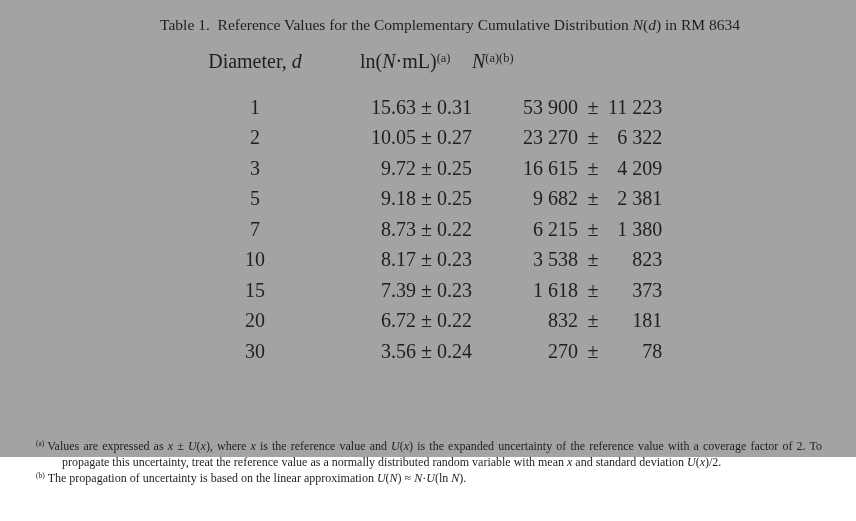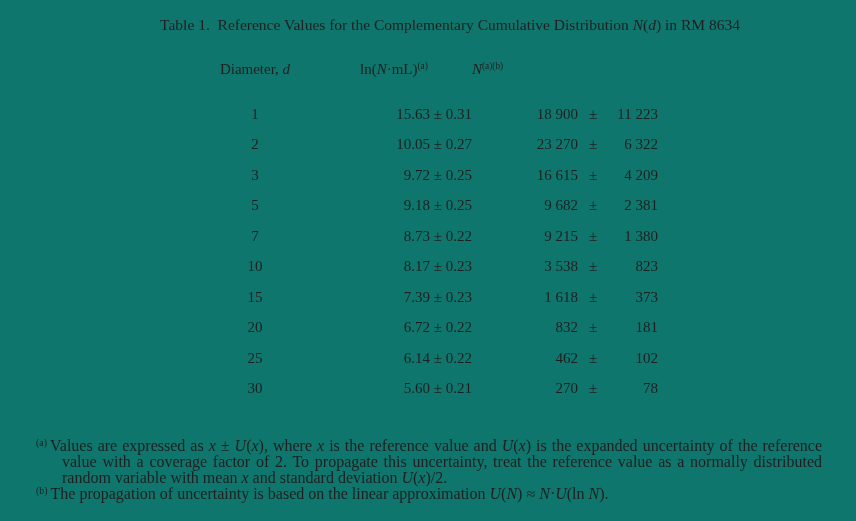--- a/index.html
+++ b/index.html
@@ -6,22 +6,22 @@
     margin: 0;
     padding: 0;
     width: 856px;
     height: 521px;
     background: #ffffff;
     overflow: hidden;
   }
   .page {
     position: relative;
     width: 856px;
-    height: 521px;
-    background: #0f766e;
+    height: 457px;
+    background: #a3a3a3;
     color: #1f1f1f;
     font-family: "Liberation Serif", "DejaVu Serif", serif;
     -webkit-font-smoothing: antialiased;
   }
   .it { font-style: italic; }
   sup {
     font-size: 0.62em;
     vertical-align: baseline;
     position: relative;
     top: -0.5em;
@@ -32,25 +32,25 @@
     top: 14px;
     left: 50px;
     width: 800px;
     text-align: center;
     font-size: 15.5px;
     line-height: 22px;
     white-space: nowrap;
   }
   table.reftable {
     position: absolute;
-    top: 58px;
+    top: 50px;
     left: 200px;
     border-collapse: collapse;
     table-layout: fixed;
-    font-size: 15px;
+    font-size: 20px;
     color: #1f1f1f;
   }
   table.reftable td, table.reftable th {
     padding: 0;
     font-weight: normal;
     white-space: nowrap;
     vertical-align: middle;
   }
   col.c-d   { width: 110px; }
   col.c-sp  { width: 50px;  }
@@ -67,21 +67,21 @@
   td.cell-d  { text-align: center; }
   td.cell-ln { text-align: right; }
   td.cell-n  { text-align: right; }
   td.cell-pm { text-align: center; }
   td.cell-u  { text-align: right; }
   .footnotes {
     position: absolute;
     top: 438px;
     left: 36px;
     width: 786px;
-    font-size: 16px;
+    font-size: 12px;
     line-height: 16px;
   }
   .footnote {
     text-indent: -26px;
     padding-left: 26px;
   }
   .footnote.justified { text-align: justify; }
   .footnote sup { margin-right: 3px; }
 </style>
 </head>
@@ -109,21 +109,21 @@
       </tr>
       <tr class="gap-row">
         <td colspan="6"></td>
       </tr>
     </thead>
     <tbody>
         <tr class="data-row">
       <td class="cell-d">1</td>
       <td></td>
       <td class="cell-ln">15.63 ± 0.31</td>
-      <td class="cell-n">18 900</td>
+      <td class="cell-n">53 900</td>
       <td class="cell-pm">±</td>
       <td class="cell-u">11 223</td>
     </tr>
         <tr class="data-row">
       <td class="cell-d">2</td>
       <td></td>
       <td class="cell-ln">10.05 ± 0.27</td>
       <td class="cell-n">23 270</td>
       <td class="cell-pm">±</td>
       <td class="cell-u">6 322</td>
@@ -141,21 +141,21 @@
       <td></td>
       <td class="cell-ln">9.18 ± 0.25</td>
       <td class="cell-n">9 682</td>
       <td class="cell-pm">±</td>
       <td class="cell-u">2 381</td>
     </tr>
         <tr class="data-row">
       <td class="cell-d">7</td>
       <td></td>
       <td class="cell-ln">8.73 ± 0.22</td>
-      <td class="cell-n">9 215</td>
+      <td class="cell-n">6 215</td>
       <td class="cell-pm">±</td>
       <td class="cell-u">1 380</td>
     </tr>
         <tr class="data-row">
       <td class="cell-d">10</td>
       <td></td>
       <td class="cell-ln">8.17 ± 0.23</td>
       <td class="cell-n">3 538</td>
       <td class="cell-pm">±</td>
       <td class="cell-u">823</td>
@@ -170,31 +170,23 @@
     </tr>
         <tr class="data-row">
       <td class="cell-d">20</td>
       <td></td>
       <td class="cell-ln">6.72 ± 0.22</td>
       <td class="cell-n">832</td>
       <td class="cell-pm">±</td>
       <td class="cell-u">181</td>
     </tr>
         <tr class="data-row">
-      <td class="cell-d">25</td>
-      <td></td>
-      <td class="cell-ln">6.14 ± 0.22</td>
-      <td class="cell-n">462</td>
-      <td class="cell-pm">±</td>
-      <td class="cell-u">102</td>
-    </tr>
-        <tr class="data-row">
       <td class="cell-d">30</td>
       <td></td>
-      <td class="cell-ln">5.60 ± 0.21</td>
+      <td class="cell-ln">3.56 ± 0.24</td>
       <td class="cell-n">270</td>
       <td class="cell-pm">±</td>
       <td class="cell-u">78</td>
     </tr>
       </tbody>
   </table>
 
   <div class="footnotes">
     <div class="footnote justified">
       <sup>(a)</sup><span><span>Values are expressed as </span><span class="it">x</span><span> ± </span><span class="it">U</span><span>(</span><span class="it">x</span><span>), where </span><span class="it">x</span><span> is the reference value and </span><span class="it">U</span><span>(</span><span class="it">x</span><span>) is the expanded uncertainty of the reference value with a coverage factor of 2. To propagate this uncertainty, treat the reference value as a normally distributed random variable with mean </span><span class="it">x</span><span> and standard deviation </span><span class="it">U</span><span>(</span><span class="it">x</span><span>)/2.</span></span>

